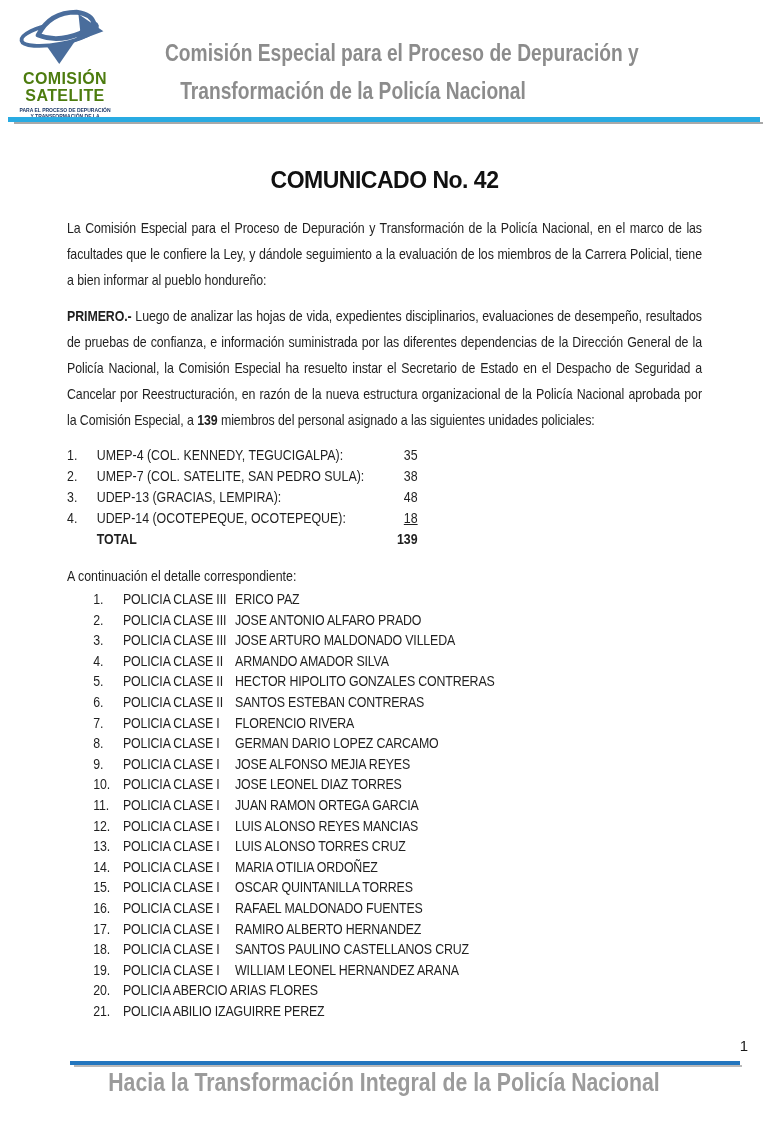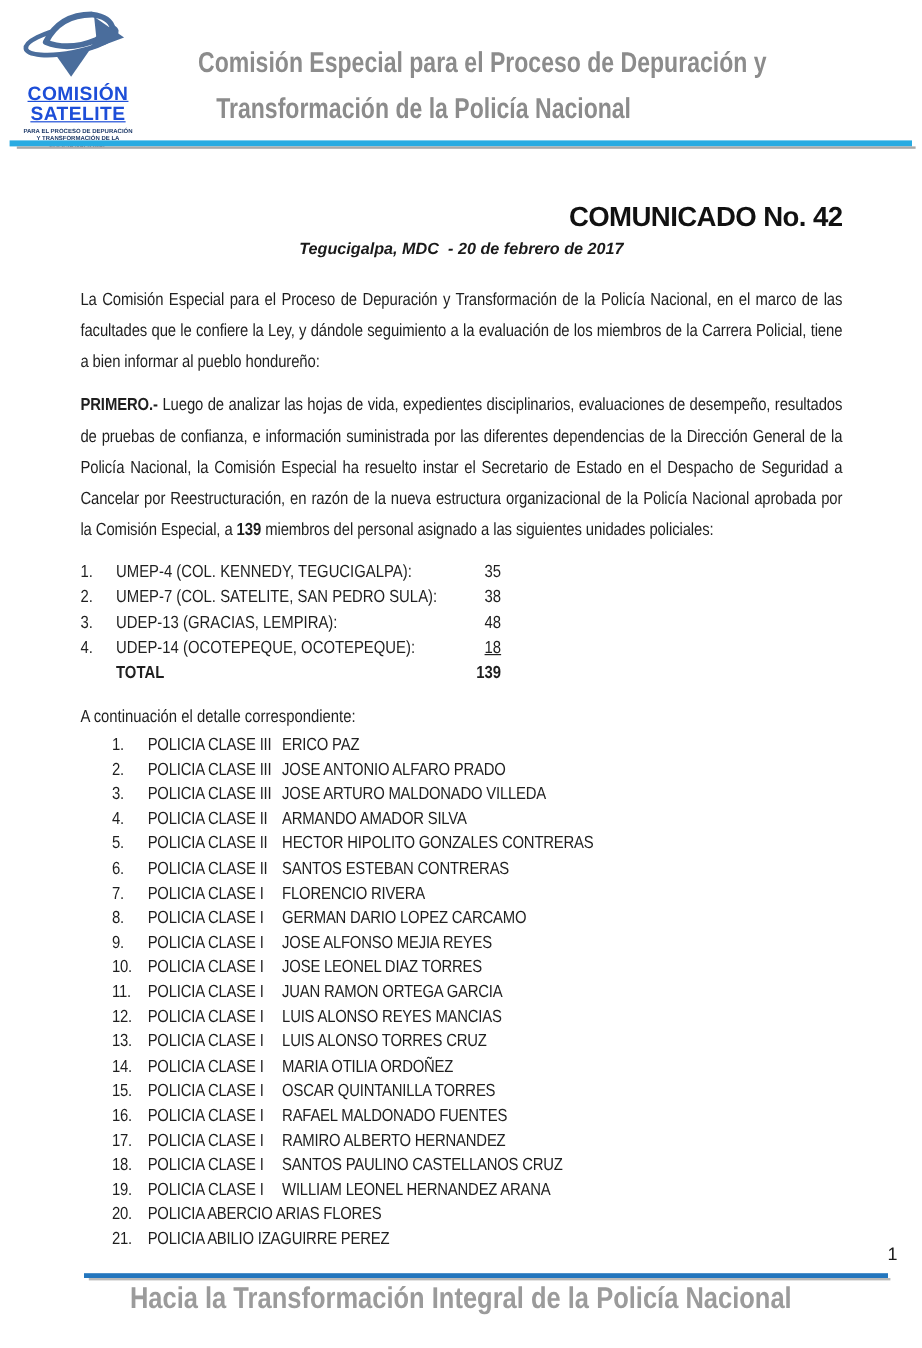--- a/index.html
+++ b/index.html
@@ -6,40 +6,40 @@
   body {
     width:768px; height:1123px; position:relative; overflow:hidden;
     font-family:"Liberation Sans", sans-serif; color:#222;
   }
 
   
   .logo {
     position:absolute; top:6px; left:10px; width:110px; text-align:center;
   }
   .logo svg { display:block; margin:0 auto; }
-  .logo-title { font-weight:bold; font-size:16px; line-height:17px; letter-spacing:.4px; color:#1d4ed8;text-decoration:underline; }
+  .logo-title { font-weight:bold; font-size:16px; line-height:17px; letter-spacing:.4px; color:#4d7c0f; }
   .logo-tagline { margin-top:3px; font-weight:bold; font-size:5px; line-height:6px; color:#1e3a68; }
 
   .header-title {
     position:absolute; top:34px; left:118px; width:470px; text-align:center;
     font-weight:bold; color:#8c8c8c; font-size:24px; line-height:38px;
     transform:scaleX(0.80); transform-origin:center top; white-space:nowrap;
   }
 
   .header-rule {
     position:absolute; top:117px; left:8px; width:752px; height:5px; background:#29abe2;
   }
   .header-rule::after {
     content:""; position:absolute; left:6px; right:-3px; top:5px; height:2px; background:#a9a9a9;
   }
 
   
   .content { position:absolute; top:166px; left:67px; width:635px; }
 
-  .doc-title { margin:0; text-align:right; font-size:23px; line-height:28px; font-weight:bold; color:#111; letter-spacing:-0.5px; }
+  .doc-title { margin:0; text-align:center; font-size:23px; line-height:28px; font-weight:bold; color:#111; letter-spacing:-0.5px; }
   .dateline { margin-top:5px; text-align:center; font-size:13.5px; line-height:17px; font-weight:bold; font-style:italic; color:#1a1a1a; white-space:pre-wrap; }
 
   .condense { width:748px; transform:scaleX(0.8489); transform-origin:0 0; }
 
   .para { font-size:14.6px; line-height:26px; text-align:justify; color:#1f1f1f; margin:0; letter-spacing:-0.1px; }
   .intro { margin-top:21px; }
   .primero { margin-top:10px; }
   .b { font-weight:bold; }
 
   .units { margin-top:12px; width:413px; }
@@ -93,21 +93,20 @@
 <div class="header-title">
   <div>Comisión Especial para el Proceso de Depuración y</div>
   <div>Transformación de la Policía Nacional</div>
 </div>
 
 <div class="header-rule"></div>
 
 <div class="content">
 
   <h1 class="doc-title">COMUNICADO No. 42</h1>
-  <div class="dateline">Tegucigalpa, MDC  - 20 de febrero de 2017</div>
 
   <div class="condense">
 
     <p class="para intro">La Comisión Especial para el Proceso de Depuración y Transformación de la Policía Nacional, en el marco de las facultades que le confiere la Ley, y dándole seguimiento a la evaluación de los miembros de la Carrera Policial, tiene a bien informar al pueblo hondureño:</p>
 
     <p class="para primero"><span class="b">PRIMERO.-</span><span> Luego de analizar las hojas de vida, expedientes disciplinarios, evaluaciones de desempeño, resultados de pruebas de confianza, e información suministrada por las diferentes dependencias de la Dirección General de la Policía Nacional, la Comisión Especial ha resuelto instar el Secretario de Estado en el Despacho de Seguridad a Cancelar por Reestructuración, en razón de la nueva estructura organizacional de la Policía Nacional aprobada por la Comisión Especial, a </span><span class="b">139</span><span> miembros del personal asignado a las siguientes unidades policiales:</span></p>
 
     <div class="units">
 
         <div class="unit-row">

